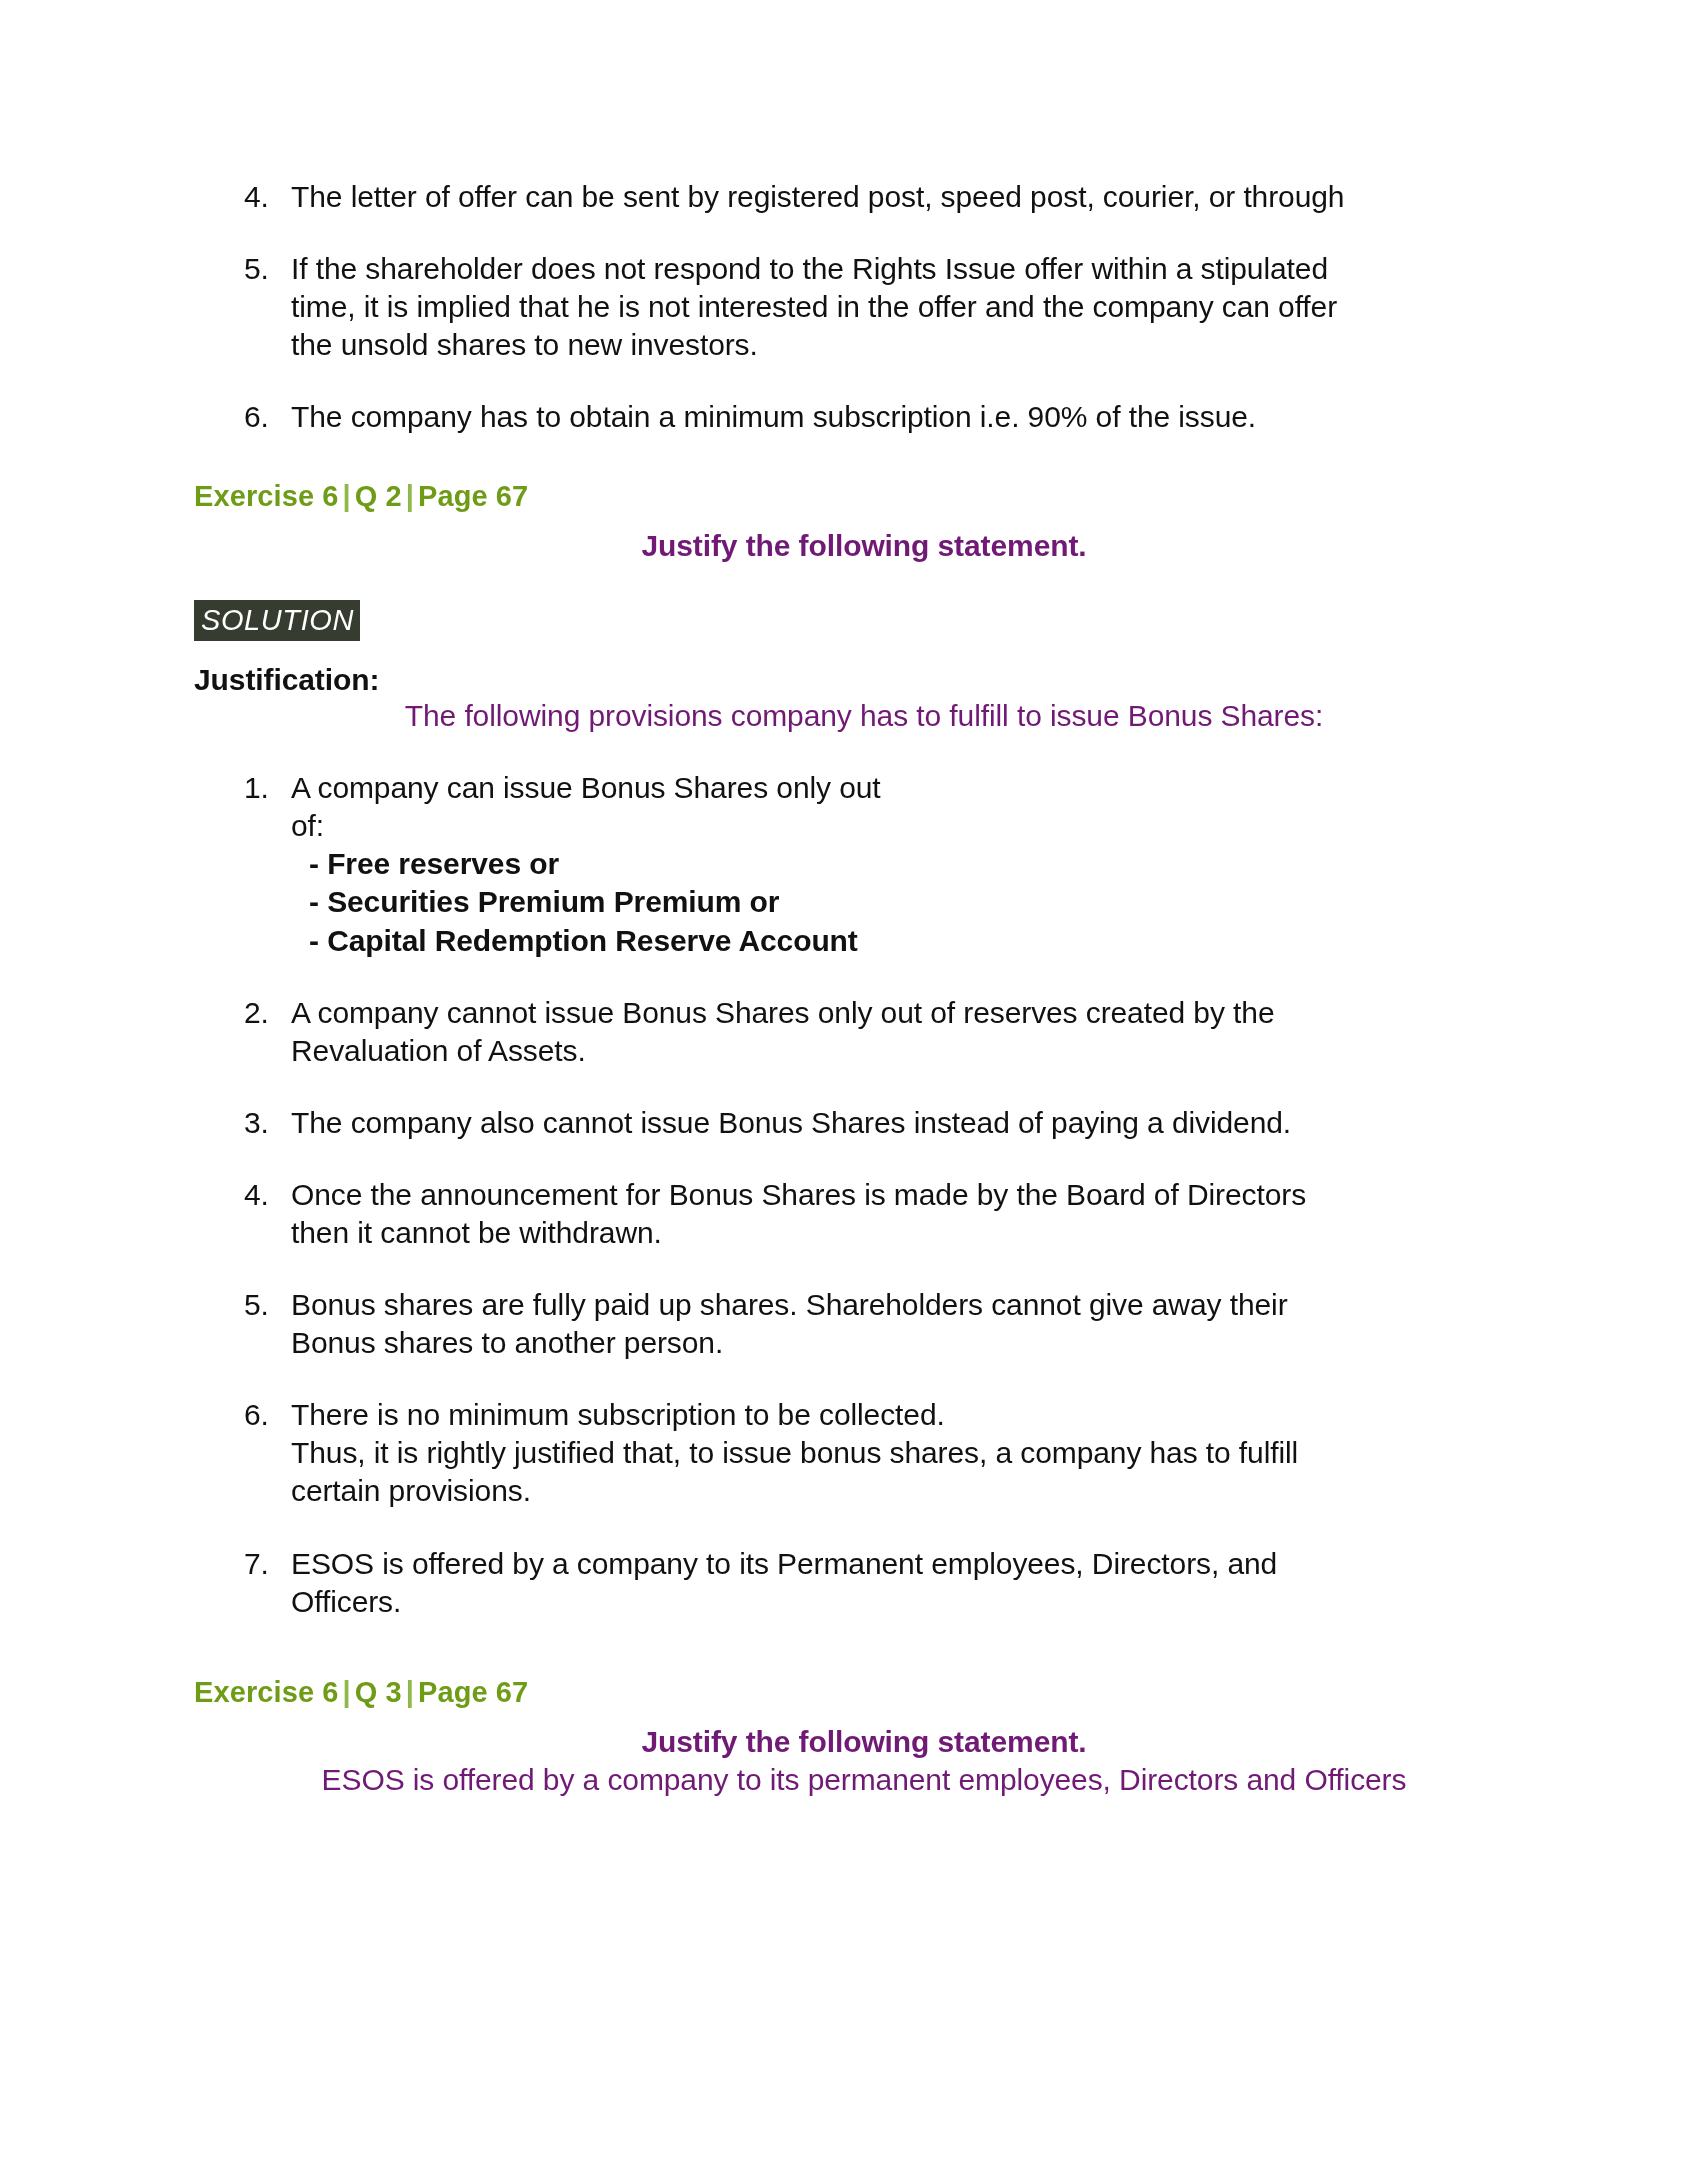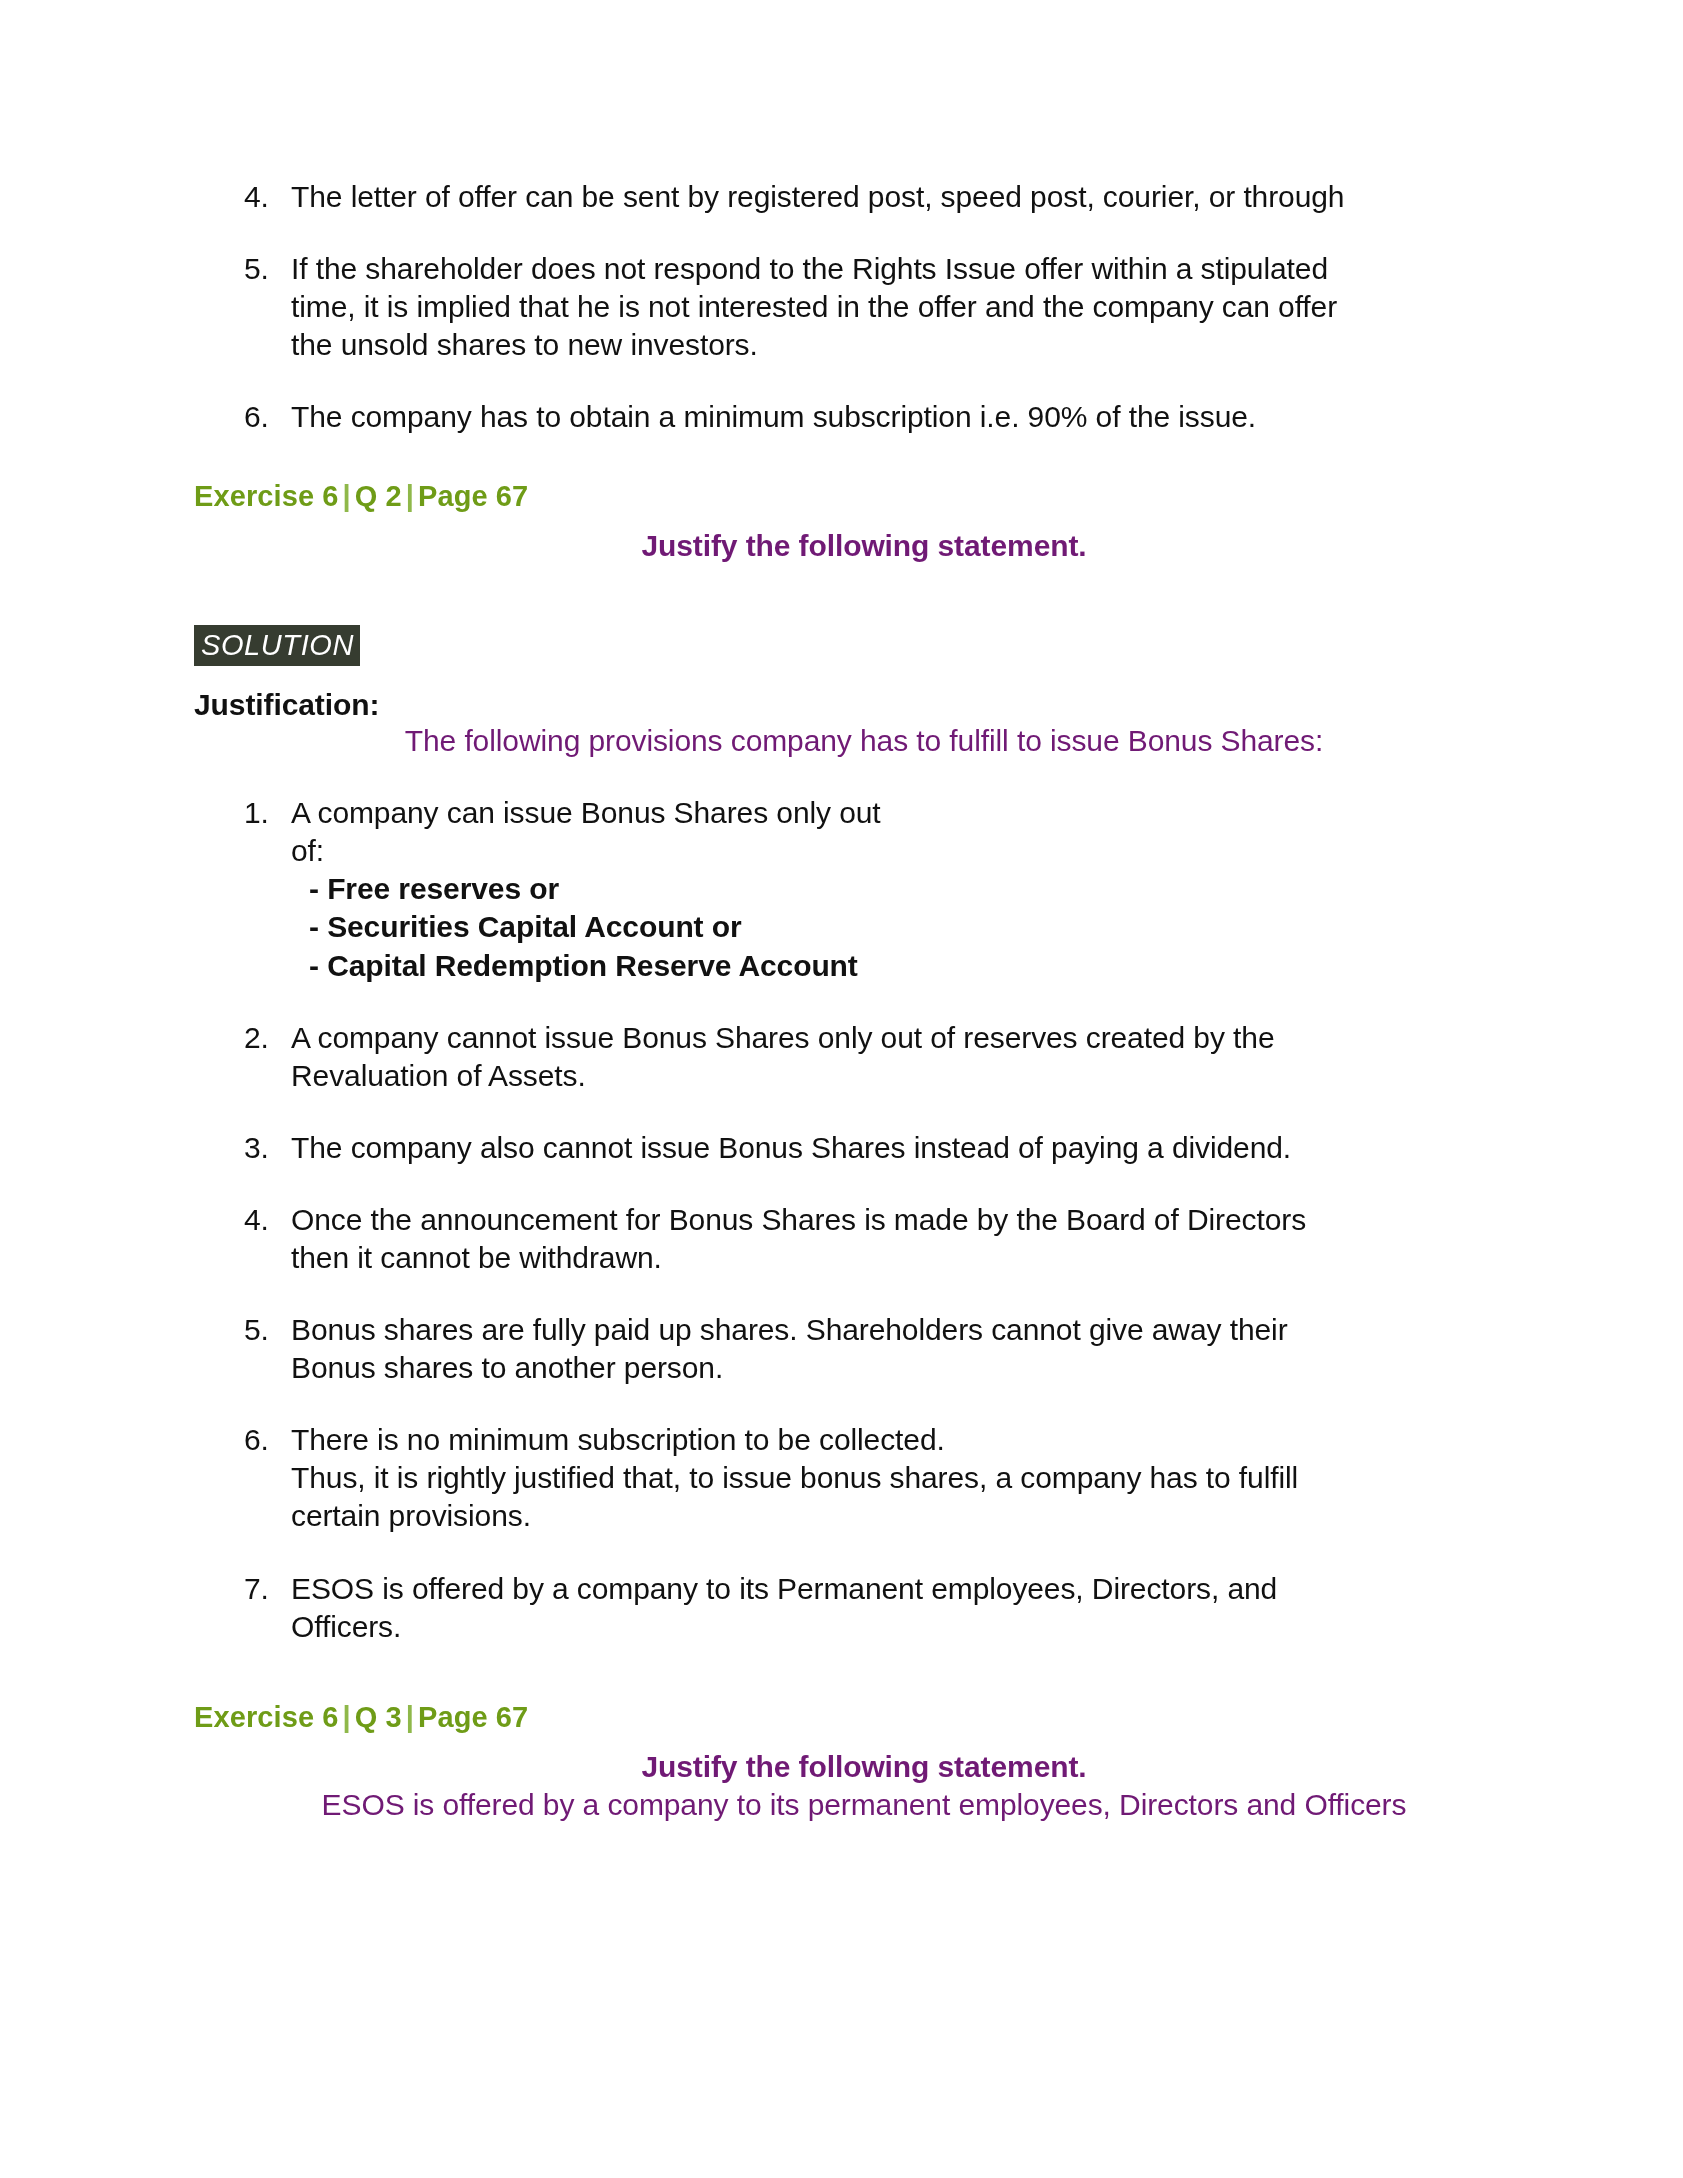--- a/index.html
+++ b/index.html
@@ -97,21 +97,20 @@
   .solution-tag {
     display: inline-block;
     background: #363c30;
     color: #ffffff;
     font-style: italic;
     font-size: 29px;
     font-weight: normal;
     letter-spacing: 0.6px;
     padding: 4px 6px 5px 7px;
     line-height: 1.12;
-    margin-top: 25px;
   }
 
   .block-label {
     font-size: 30px;
     font-weight: bold;
     letter-spacing: -0.1px;
   }
 </style>
 </head>
 <body>
@@ -157,21 +156,21 @@
   <div class="para">The following provisions company has to fulfill to issue Bonus Shares:</div>
 
   <div class="gap-md"></div>
 
   <ol class="olist" id="q2-list">
       <li>
         <span class="num">1.</span>
         <span class="li-line">A company can issue Bonus Shares only out</span>
         <span class="li-line">of:</span>
         <span class="dash-line">- Free reserves or</span>
-        <span class="dash-line">- Securities Capital Account or</span>
+        <span class="dash-line">- Securities Premium Premium or</span>
         <span class="dash-line">- Capital Redemption Reserve Account</span>
       </li>
       <li>
         <span class="num">2.</span>
         <span class="li-line">A company cannot issue Bonus Shares only out of reserves created by the</span>
         <span class="li-line">Revaluation of Assets.</span>
       </li>
       <li>
         <span class="num">3.</span>
         <span class="li-line">The company also cannot issue Bonus Shares instead of paying a dividend.</span>

